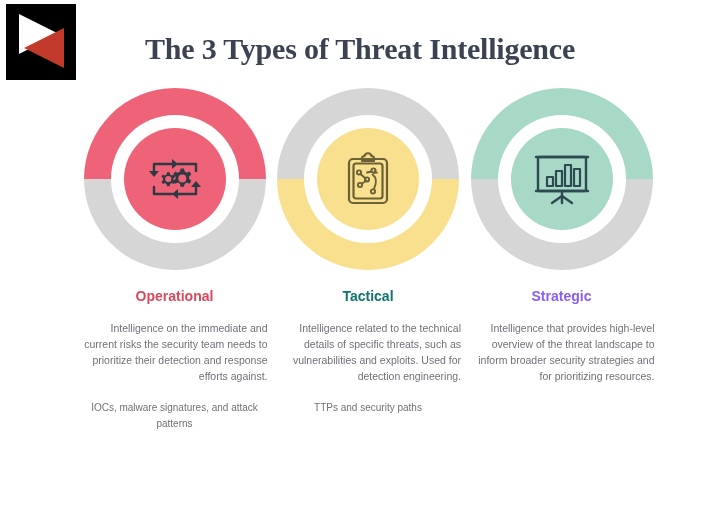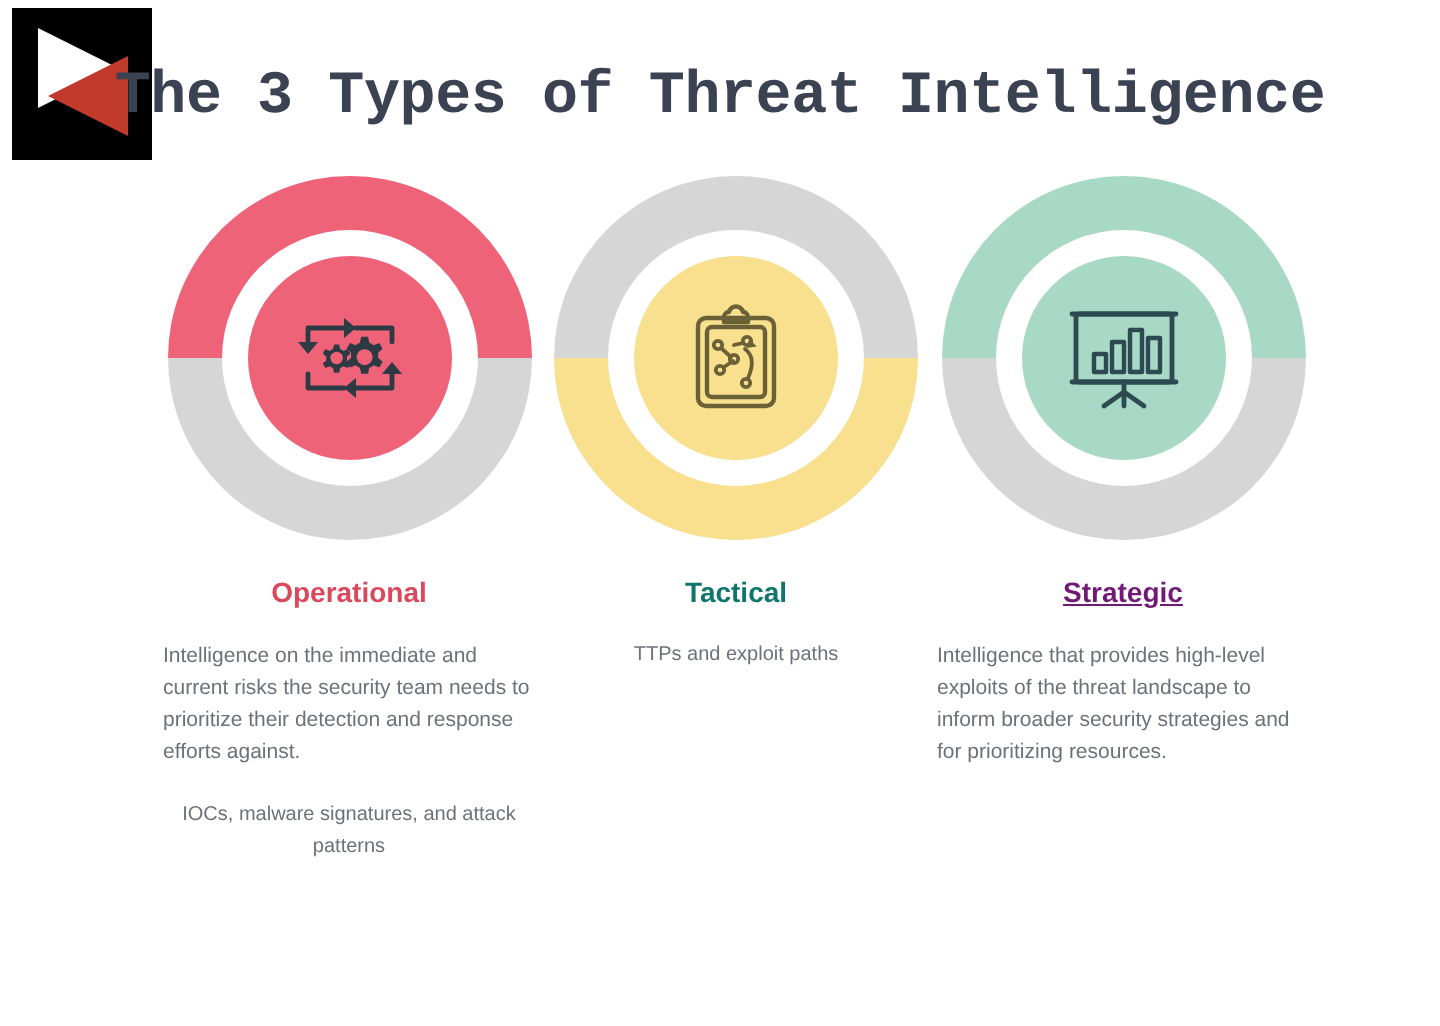--- a/index.html
+++ b/index.html
@@ -31,21 +31,21 @@
   #title {
     position: absolute;
     left: 0;
     top: 32px;
     width: 720px;
     text-align: center;
     font-size: 30px;
     font-weight: bold;
     color: #3b4252;
     letter-spacing: -0.2px;
-    font-family: Liberation Mono, monospace;
+    font-family: Liberation Serif, serif;
   }
 
   
   #columns {
     position: absolute;
     left: 78px;
     top: 88px;
     width: 580px;
     display: flex;
     justify-content: space-between;
@@ -103,21 +103,21 @@
     font-weight: bold;
     color: #d9485b;
     text-align: center;
   }
   .cat-desc {
     margin-top: 16px;
     width: 186px;
     font-size: 10.5px;
     line-height: 16px;
     color: #6e7179;
-    text-align: left;
+    text-align: right;
   }
   .cat-examples {
     margin-top: 16px;
     width: 186px;
     font-size: 10px;
     line-height: 16px;
     color: #6e7179;
     text-align: center;
   }
 </style>
@@ -194,21 +194,22 @@
             <circle cx="28.5" cy="18.5" r="2.1"></circle>
             <circle cx="22" cy="27.5" r="2.1"></circle>
             <circle cx="15" cy="33" r="2.1"></circle>
             <circle cx="28" cy="39.5" r="2.1"></circle>
           </g>
           <polygon points="29.6,17.5 33.4,21.3 28.2,22" fill="#6b6136"></polygon>
         </svg>
       </div>
     </div>
     <div class="cat-heading" style="color: #0f766e;">Tactical</div>
-    <div class="cat-examples">TTPs and exploit paths</div>
+    <div class="cat-desc">Intelligence related to the technical details of specific threats, such as vulnerabilities and exploits. Used for detection engineering.</div>
+    <div class="cat-examples">TTPs and security paths</div>
   </div>
 
   <div class="column">
     <div class="badge">
       <div class="ring-top" style="background: rgb(168, 216, 198);"></div>
       <div class="ring-bottom" style="background: rgb(214, 214, 214);"></div>
       <div class="gap-ring"></div>
       <div class="core" style="background: rgb(168, 216, 198);">
         <svg width="58" height="54" viewBox="0 0 58 54">
           <g fill="none" stroke="#2d4a52" stroke-width="2.4" stroke-linecap="round" stroke-linejoin="round">
@@ -222,17 +223,17 @@
           </g>
           <g fill="none" stroke="#2d4a52" stroke-width="2.2" stroke-linejoin="round">
             <rect x="14" y="25" width="6" height="9"></rect>
             <rect x="23" y="19" width="6" height="15"></rect>
             <rect x="32" y="13" width="6" height="21"></rect>
             <rect x="41" y="17" width="6" height="17"></rect>
           </g>
         </svg>
       </div>
     </div>
-    <div class="cat-heading" style="color: #701a75; text-decoration: underline;">Strategic</div>
-    <div class="cat-desc">Intelligence that provides high-level exploits of the threat landscape to inform broader security strategies and for prioritizing resources.</div>
+    <div class="cat-heading" style="color: #8b5cf6;">Strategic</div>
+    <div class="cat-desc">Intelligence that provides high-level overview of the threat landscape to inform broader security strategies and for prioritizing resources.</div>
   </div>
 
 </div>
 
 </body></html>

